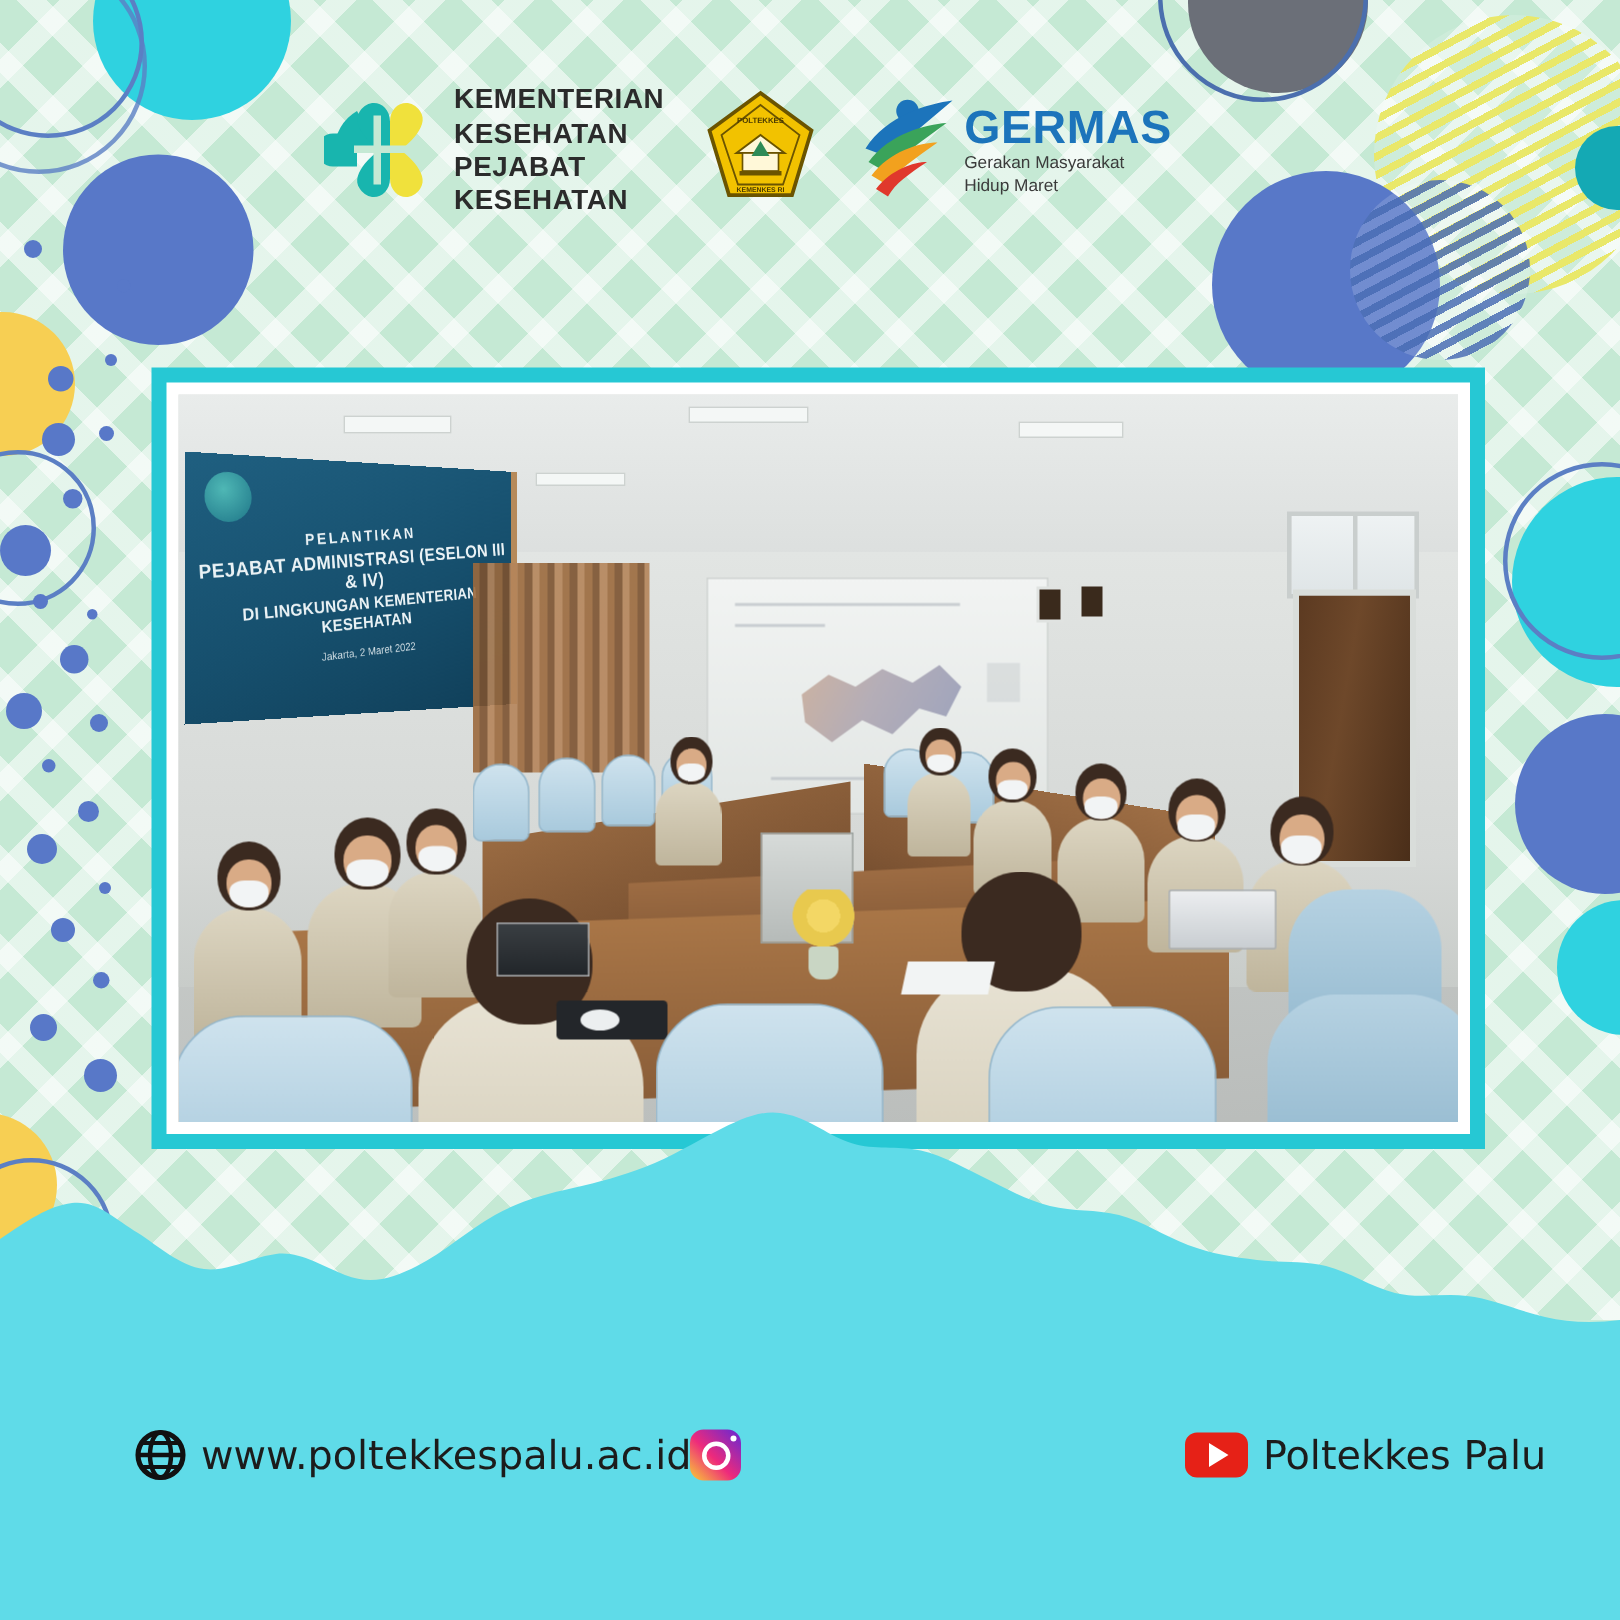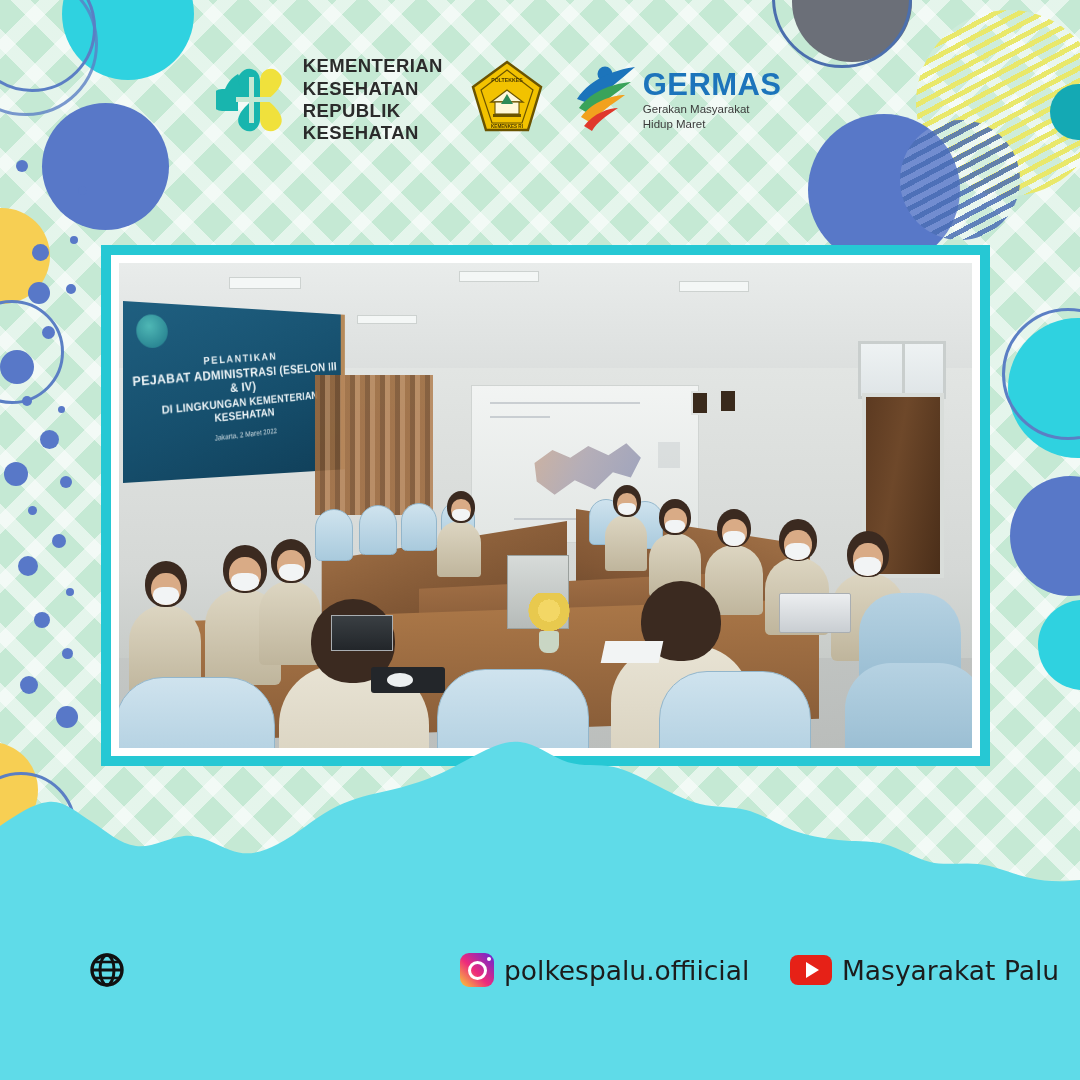--- a/index.html
+++ b/index.html
@@ -354,21 +354,21 @@
           <path d="M37 41 C37 41 16 56 24 67 C31 77 44 72 44 60 L44 41 Z" fill="#18b5ae"></path>
           <path d="M37 41 C37 41 58 26 50 15 C43 5 30 10 30 22 L30 41 Z" fill="#f0e13c" transform="translate(14,0)"></path>
           <path d="M37 41 C37 41 58 56 50 67 C43 77 30 72 30 60 L30 41 Z" fill="#f0e13c" transform="translate(14,0)"></path>
           <rect x="33" y="18" width="5" height="46" fill="#c5e9d4"></rect>
           <rect x="20" y="38" width="44" height="5" fill="#c5e9d4"></rect>
         </svg>
       </div>
       <div class="kemenkes-text">
         <div>KEMENTERIAN</div>
         <div>KESEHATAN</div>
-        <div>REPUBLIK</div>
+        <div>PEJABAT</div>
         <div>KESEHATAN</div>
       </div>
     </div>
 
     <div class="emblem">
       <svg viewBox="0 0 72 80" width="72" height="80">
         <polygon points="36,2 70,27 57,70 15,70 2,27" fill="#f2c200" stroke="#6b5400" stroke-width="2.5"></polygon>
         <polygon points="36,10 62,30 51,63 21,63 10,30" fill="none" stroke="#6b5400" stroke-width="1.2"></polygon>
         <path d="M20 42 L36 30 L52 42 Z" fill="#fff8d8" stroke="#6b5400" stroke-width="1.3"></path>
         <rect x="24" y="42" width="24" height="12" fill="#fff8d8" stroke="#6b5400" stroke-width="1.1"></rect>
@@ -581,30 +581,30 @@
     <div class="f-item web">
       <span class="globe-icon">
         <svg viewBox="0 0 34 34" width="34" height="34">
           <circle cx="17" cy="17" r="15" fill="none" stroke="#111" stroke-width="3.4"></circle>
           <ellipse cx="17" cy="17" rx="7" ry="15" fill="none" stroke="#111" stroke-width="3"></ellipse>
           <line x1="2" y1="17" x2="32" y2="17" stroke="#111" stroke-width="3"></line>
           <line x1="4.5" y1="9" x2="29.5" y2="9" stroke="#111" stroke-width="2.6"></line>
           <line x1="4.5" y1="25" x2="29.5" y2="25" stroke="#111" stroke-width="2.6"></line>
         </svg>
       </span>
+      <span class="f-label">www.poltekkespalu.ac.id</span>
     </div>
 
     <div class="f-item ig">
       <span class="ig-icon">
         <span class="ig-inner"></span>
       </span>
-      <span class="f-label">polkespalu.offiicial</span>
     </div>
 
     <div class="f-item yt">
       <span class="yt-icon">
         <span class="yt-tri"></span>
       </span>
-      <span class="f-label">Masyarakat Palu</span>
+      <span class="f-label">Poltekkes Palu</span>
     </div>
   </div>
 
 </div>
 
 </body></html>

